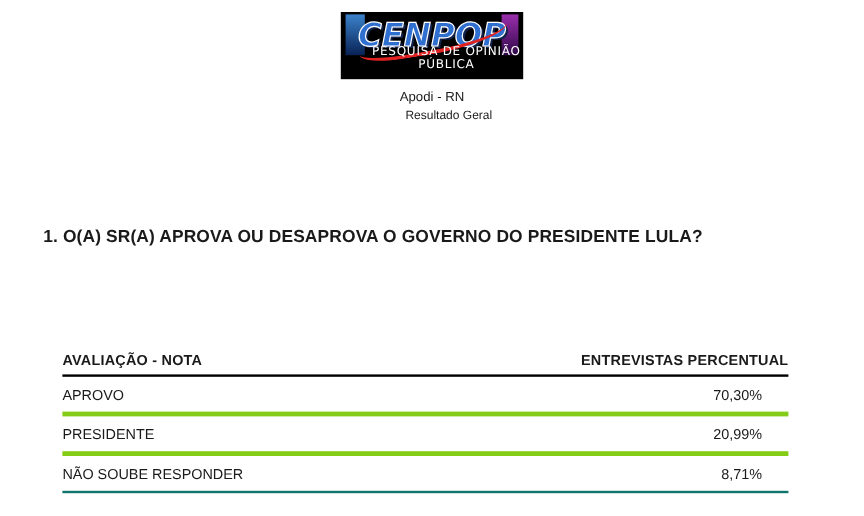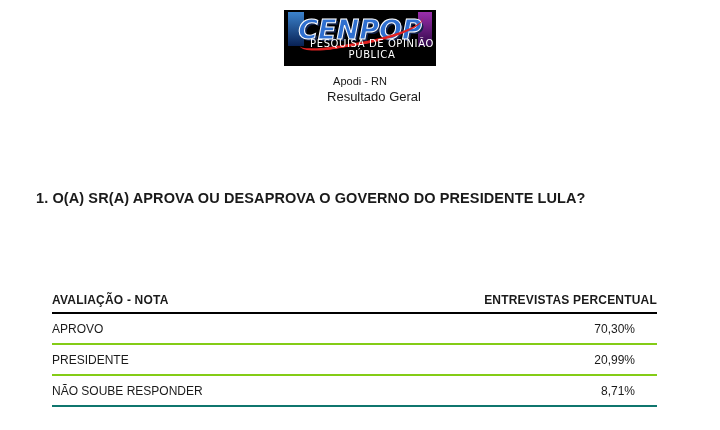--- a/index.html
+++ b/index.html
@@ -92,21 +92,21 @@
     opacity: 0.8;
   }
 
   .city {
     margin-top: 8px;
     font-size: 11px;
     color: #1a1a1a;
     line-height: 15px;
   }
   .subtitle {
-    font-size: 13px;
+    font-size: 10px;
     color: #1a1a1a;
     line-height: 15px;
     padding-left: 28px;
   }
 
   
   .question {
     position: absolute;
     top: 188px;
     left: 36px;
@@ -135,21 +135,21 @@
     border-bottom: 2px solid #000000;
   }
   .thead .th-left { text-align: center; }
   .thead .th-right { text-align: right; }
   .row {
     display: flex;
     justify-content: space-between;
     align-items: baseline;
     font-size: 12px;
     padding: 8px 0 7px 0;
-    border-bottom: 2px solid #84cc16;
+    border-bottom: 4px solid #84cc16;
   }
   .row:last-child {
     border-bottom: 2px solid #0f766e;
   }
   .row .cell-label {
     text-align: left;
   }
   .row .cell-value {
     text-align: right;
     padding-right: 22px;

